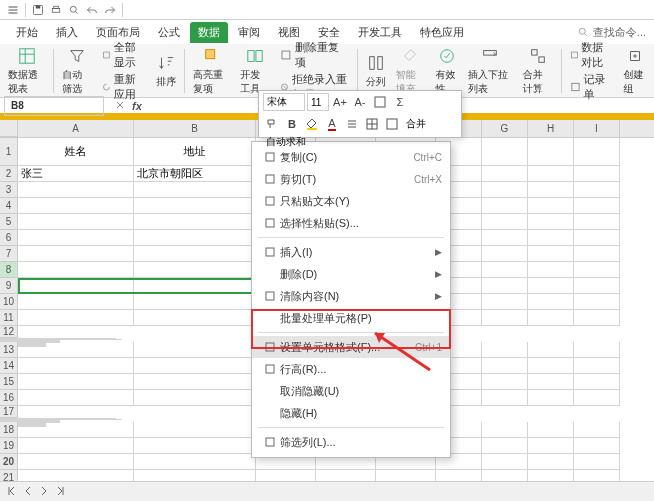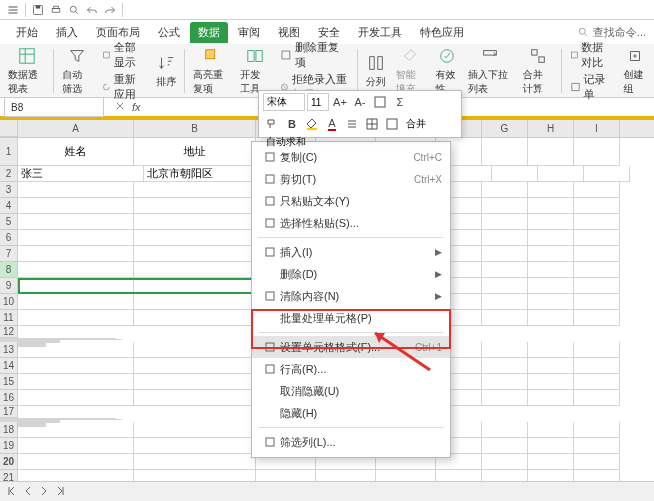--- a/index.html
+++ b/index.html
@@ -19,21 +19,21 @@
 .ribbon { height: 54px; background: #f5f5f5; border-bottom: 1px solid #d0d0d0; display: flex; align-items: center; padding: 2px 4px; gap: 2px; }
 .ribbon .rgrp { display: flex; flex-direction: column; align-items: center; padding: 0 4px; height: 50px; justify-content: center; cursor: pointer; color: #333; }
 .ribbon .rgrp .ricon { width: 20px; height: 20px; display: flex; align-items: center; justify-content: center; }
 .ribbon .rgrp .ricon svg { width: 18px; height: 18px; }
 .ribbon .rlabel { font-size: 10px; margin-top: 2px; }
 .ribbon .rsep { width: 1px; height: 44px; background: #d0d0d0; margin: 0 2px; }
 .ribbon .rsmall { display: flex; flex-direction: column; gap: 2px; padding: 0 4px; }
 .ribbon .rsmall .ritem { display: flex; align-items: center; gap: 3px; font-size: 10px; color: #333; }
 .ribbon .rsmall .ritem svg { width: 12px; height: 12px; }
 
-.namebox-row { height: 22px; background: #fff; border-bottom: 4px solid #eab308; display: flex; align-items: center; }
+.namebox-row { height: 22px; background: #fff; border-bottom: 7px solid #eab308; display: flex; align-items: center; font-weight: bold; }
 .namebox { width: 100px; height: 20px; border: 1px solid #ccc; margin: 0 4px; padding: 0 6px; display: flex; align-items: center; font-size: 10px; color: #333; }
 .fx-area { display: flex; align-items: center; gap: 6px; padding: 0 6px; color: #666; }
 .fx-area svg { width: 12px; height: 12px; }
 
 .float-toolbar { position: absolute; left: 258px; top: 90px; width: 204px; height: 48px; background: #fff; border: 1px solid #bbb; box-shadow: 2px 2px 6px rgba(0,0,0,0.15); display: flex; flex-wrap: wrap; align-items: center; padding: 2px 4px; gap: 2px; z-index: 10; }
 .float-toolbar .ft-input { height: 18px; border: 1px solid #ccc; font-size: 10px; padding: 0 3px; }
 .float-toolbar .ft-btn { width: 18px; height: 18px; display: flex; align-items: center; justify-content: center; cursor: pointer; color: #444; }
 .float-toolbar .ft-btn svg { width: 14px; height: 14px; }
 .float-toolbar .ft-label { font-size: 10px; padding: 0 3px; }
 
@@ -301,21 +301,21 @@
         <div class="cell header" style="width: 60px; height: 28px;"></div>
         <div class="cell header" style="width: 60px; height: 28px;"></div>
         <div class="cell header" style="width: 60px; height: 28px;"></div>
         <div class="cell header" style="width: 46px; height: 28px;"></div>
         <div class="cell header" style="width: 46px; height: 28px;"></div>
         <div class="cell header" style="width: 46px; height: 28px;"></div>
         <div class="cell header" style="width: 46px; height: 28px;"></div>
       </div>
       <div class="row" style="height: 16px;">
         <div class="rowhdr" style="height: 16px;">2</div>
-        <div class="cell" style="width: 126px; height: 16px;">张三</div>
+        <div class="cell" style="width: 116px; height: 16px;">张三</div>
         <div class="cell" style="width: 122px; height: 16px;">北京市朝阳区</div>
         <div class="cell" style="width: 60px; height: 16px;"></div>
         <div class="cell" style="width: 60px; height: 16px;"></div>
         <div class="cell" style="width: 60px; height: 16px;"></div>
         <div class="cell" style="width: 46px; height: 16px;"></div>
         <div class="cell" style="width: 46px; height: 16px;"></div>
         <div class="cell" style="width: 46px; height: 16px;"></div>
         <div class="cell" style="width: 46px; height: 16px;"></div>
       </div>
       <div class="row" style="height: 16px;">

